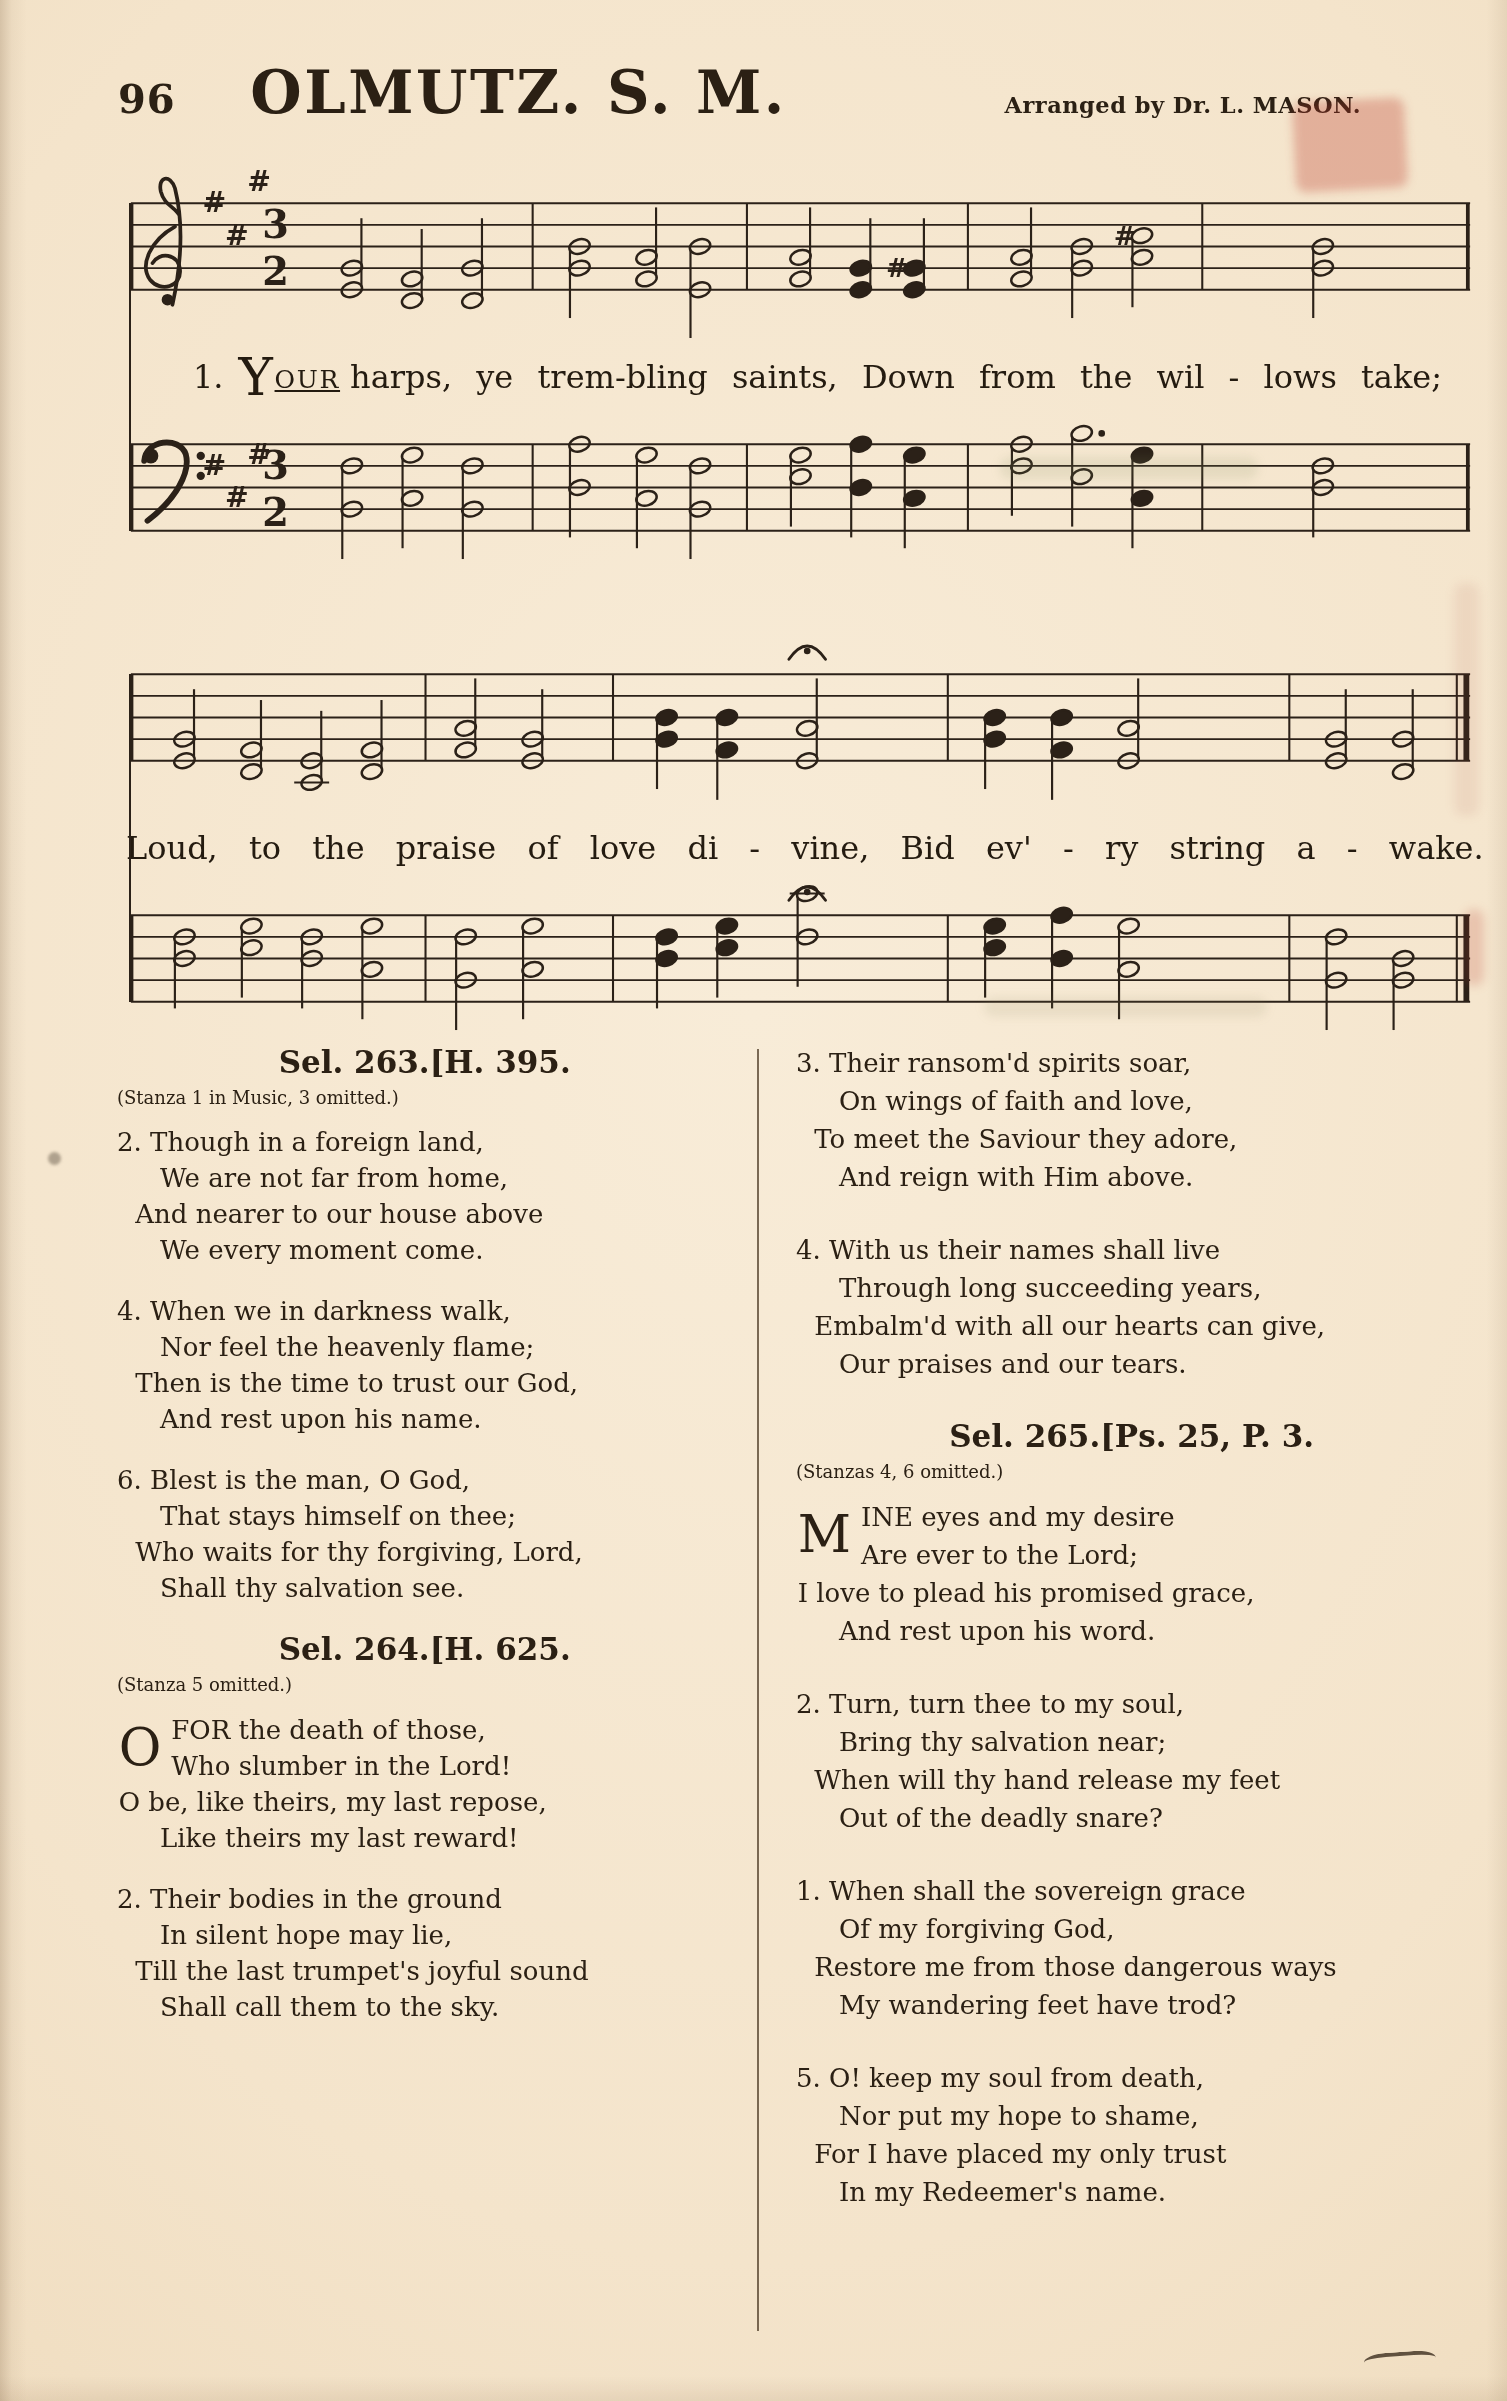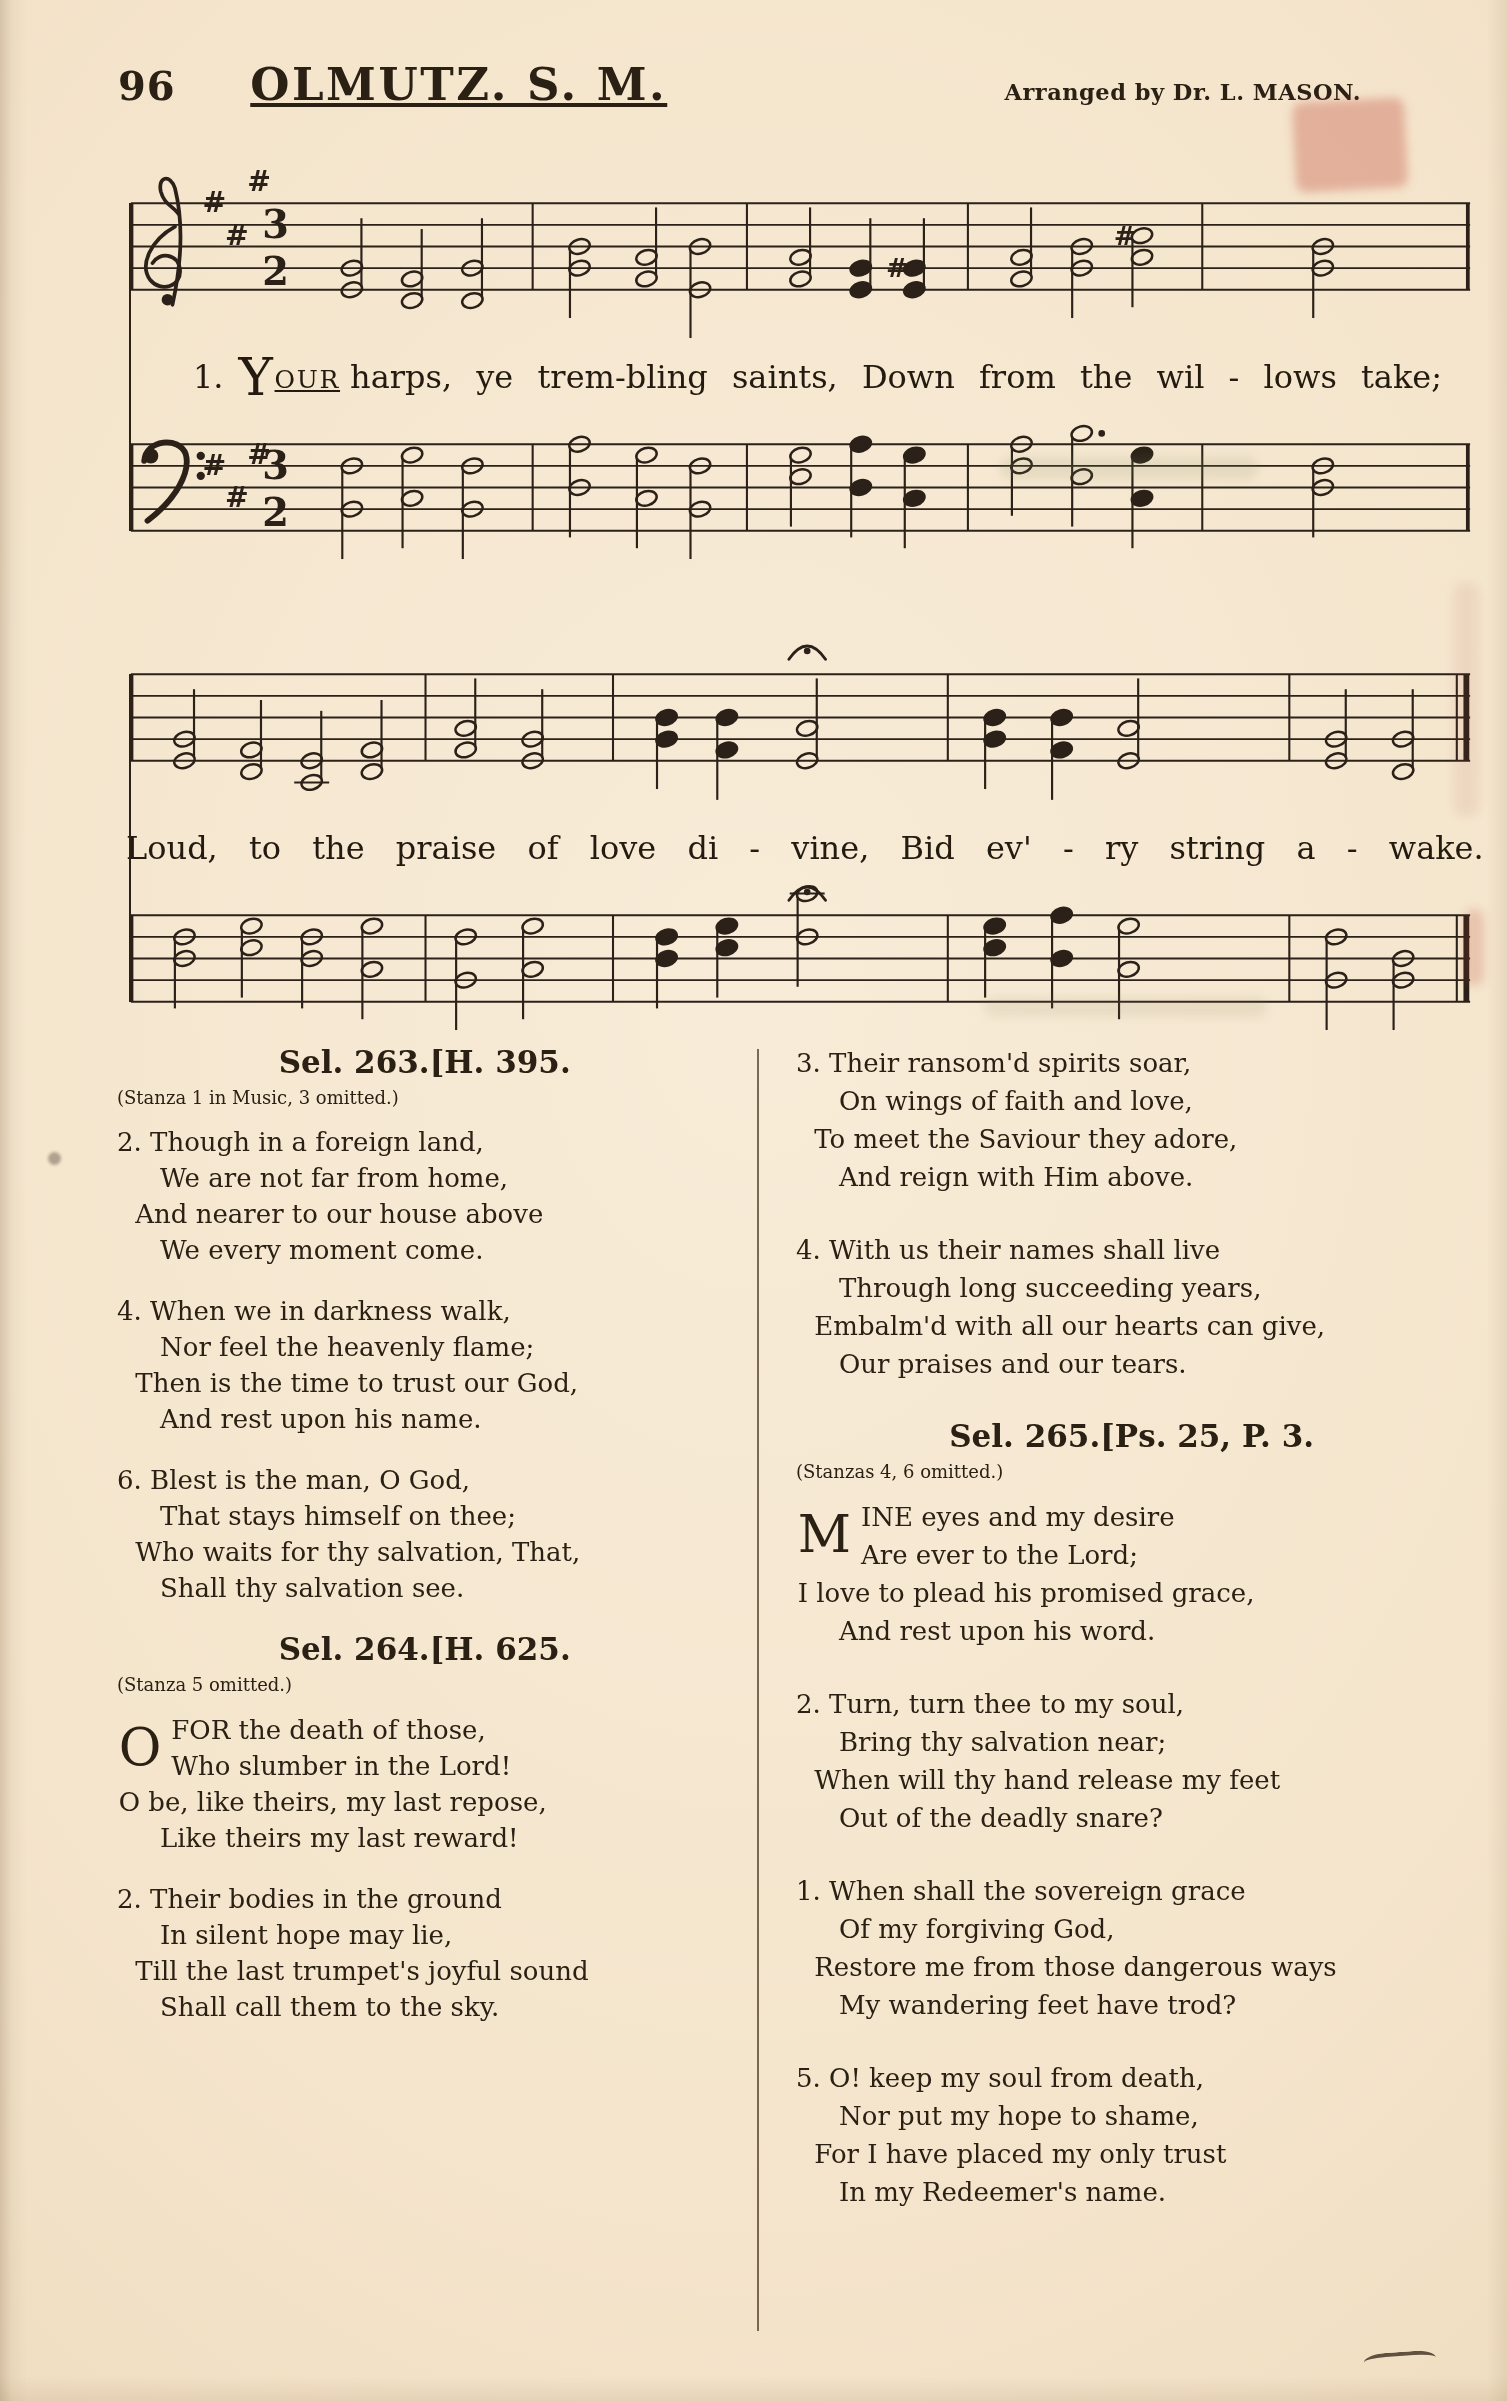--- a/index.html
+++ b/index.html
@@ -8,21 +8,21 @@
     font-family:"DejaVu Serif","Liberation Serif",serif;color:#2b2014;
     background:
       linear-gradient(90deg, rgba(110,80,50,0.22) 0px, rgba(110,80,50,0.06) 11.7px, rgba(110,80,50,0) 27px),
       linear-gradient(270deg, rgba(110,80,50,0.10) 0px, rgba(110,80,50,0) 21.7px),
       linear-gradient(0deg, rgba(110,80,50,0.10) 0px, rgba(110,80,50,0) 25px),
       radial-gradient(115% 95% at 50% 42%, #f8ecd8 0%, #f4e4cb 55%, #eedabb 88%, #e8d2b0 100%);
   }
   
   .header{position:absolute;left:118px;right:147px;top:58px;display:flex;align-items:baseline;}
   .pageno{font-size:40px;font-weight:bold;letter-spacing:0.8px;}
-  .title{font-size:45px;font-weight:bold;margin-left:75px;letter-spacing:2.5px;text-decoration:underline;}
+  .title{font-size:59px;font-weight:bold;margin-left:75px;letter-spacing:2.5px;}
   .attrib{margin-left:auto;font-size:22.5px;font-weight:bold;letter-spacing:0.5px;}
   
   .music{position:absolute;left:121px;top:155px;width:1359px;}
   .system{position:relative;margin-bottom:47px;}
   .system svg{display:block;}
   .sysline{position:absolute;left:7.5px;top:48px;width:2.5px;height:328px;background:#2b2118;}
   .lyric{height:58px;display:flex;align-items:flex-end;font-size:32px;white-space:nowrap;color:#241b10;}
   .lyric.l1{padding-left:72px;word-spacing:14px;}
   .lyric.l2{padding-left:5px;word-spacing:21px;}
   .lyr-prefix{margin-right:15px;}
@@ -383,21 +383,21 @@
         </div>
         <div class="stanza">
           <div class="sl-0">4. When we in darkness walk,</div>
           <div class="sl-1">Nor feel the heavenly flame;</div>
           <div class="sl-2">Then is the time to trust our God,</div>
           <div class="sl-3">And rest upon his name.</div>
         </div>
         <div class="stanza">
           <div class="sl-0">6. Blest is the man, O God,</div>
           <div class="sl-1">That stays himself on thee;</div>
-          <div class="sl-2">Who waits for thy salvation, That,</div>
+          <div class="sl-2">Who waits for thy forgiving, Lord,</div>
           <div class="sl-3">Shall thy salvation see.</div>
         </div>
         <div class="sel-h">
           <span>Sel. 264.</span>
           <span>[H. 625.</span>
         </div>
         <div class="sel-note">(Stanza 5 omitted.)</div>
         <div class="stanza has-drop">
           <span class="drop">O</span>
           <div class="sl-0">FOR the death of those,</div>

